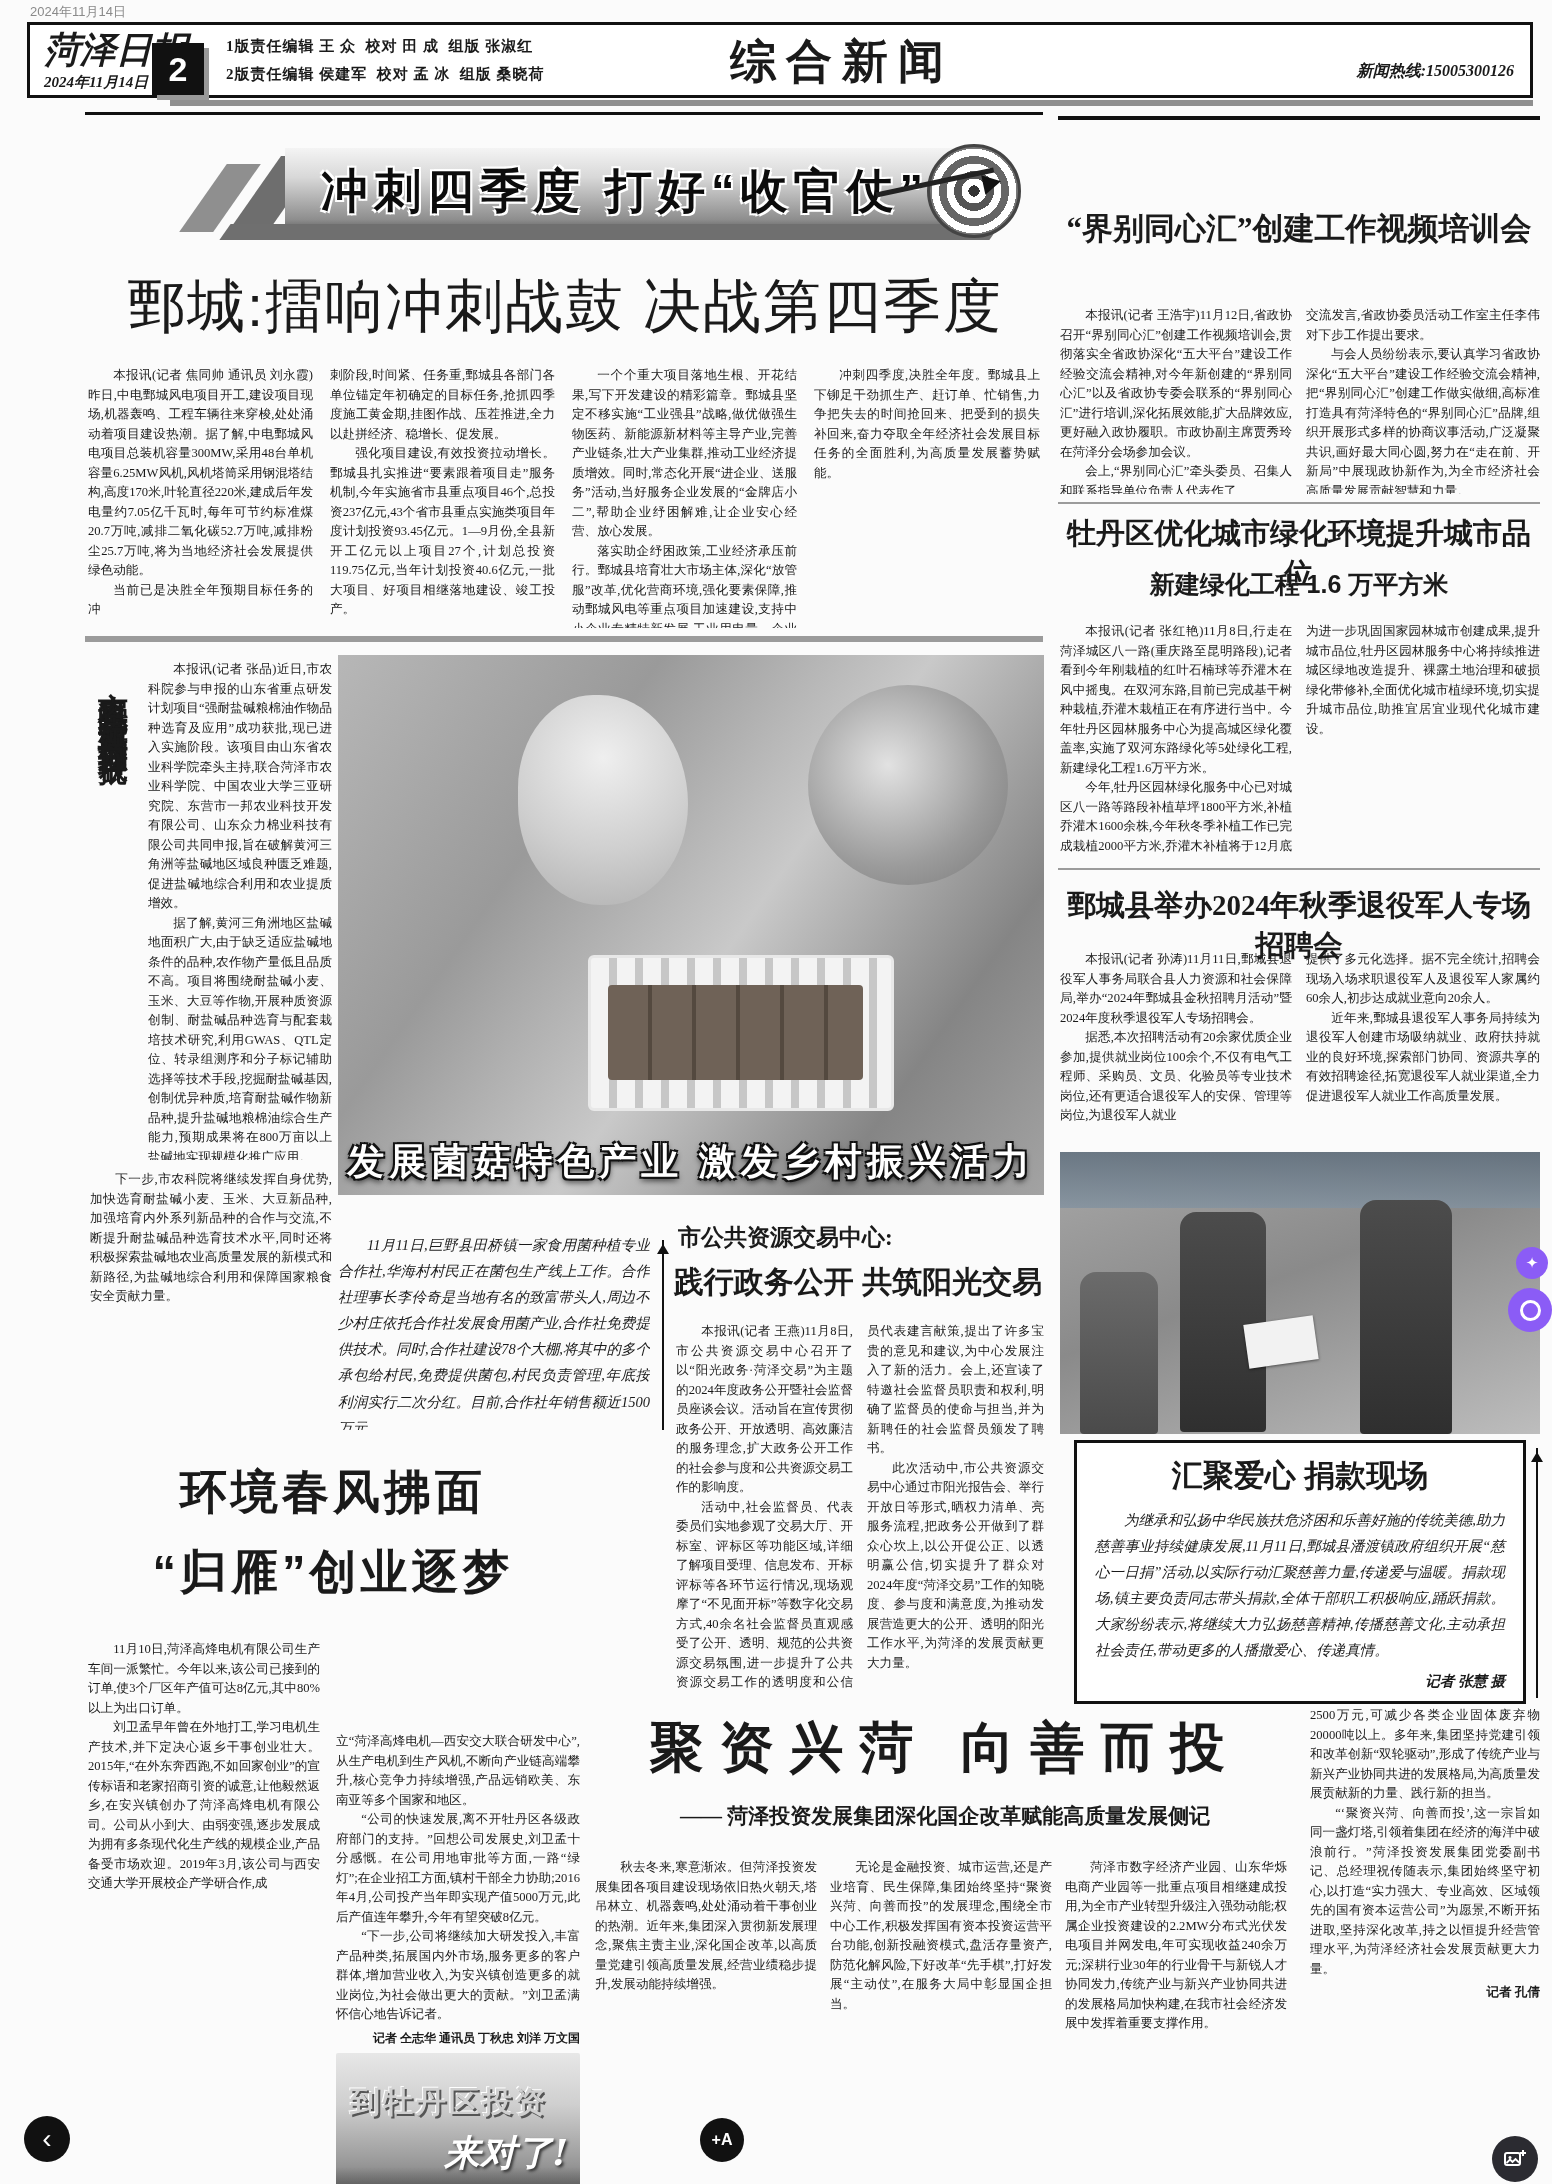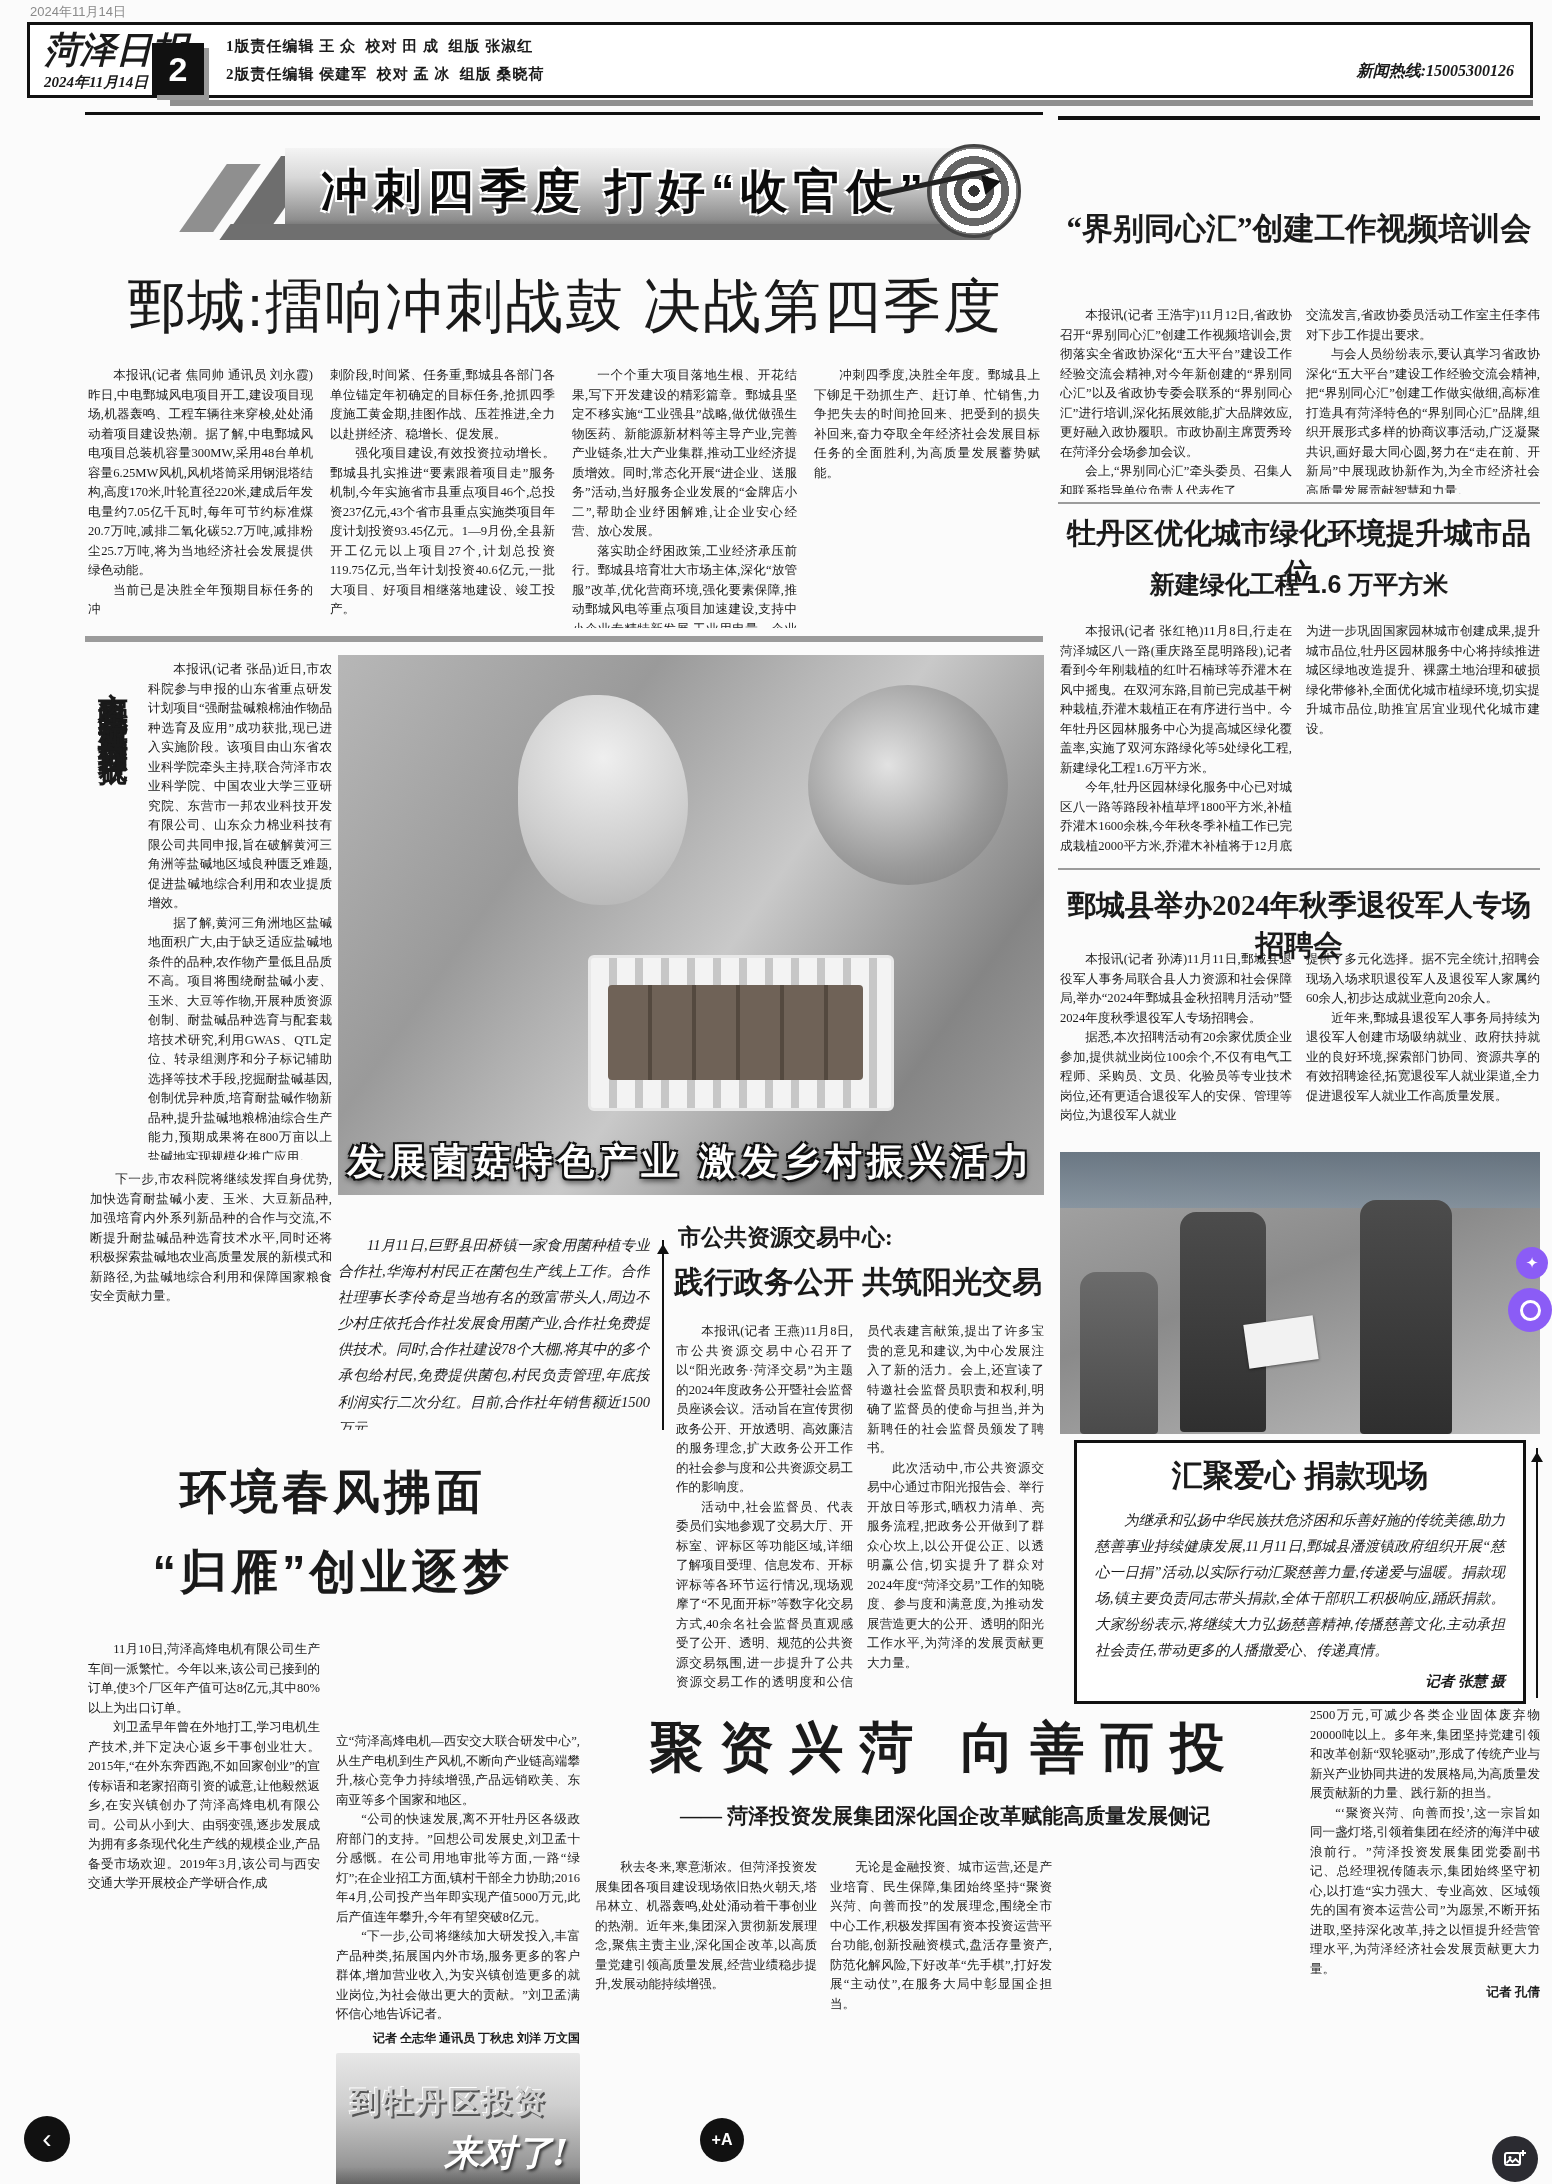--- a/index.html
+++ b/index.html
@@ -70,20 +70,21 @@
 
 <div id="page">
 
   <div class="abs topdate" style="left:30px;top:3px;">2024年11月14日</div>
 
   <div class="abs hdr-box" style="left:27px;top:22px;width:1506px;height:76px;">
     <div class="abs masthead" style="left:14px;top:6px;">菏泽日报</div>
     <div class="abs hdr-date" style="left:14px;top:44px;">2024年11月14日</div>
     <div class="abs pagebox" style="left:122px;top:18px;width:52px;height:52px;">2</div>
     <div class="abs credits" style="left:196px;top:8px;"><span>1版责任编辑 王 众  校对 田 成  组版 张淑红</span><br><span>2版责任编辑 侯建军  校对 孟 冰  组版 桑晓荷</span></div>
+    <div class="abs section-title" style="left:700px;top:6px;">综合新闻</div>
     <div class="abs hotline" style="right:16px;top:36px;">新闻热线:15005300126</div>
   </div>
   <div class="abs hdr-shadow" style="left:170px;top:100px;width:1363px;height:6px;"></div>
 
   <div class="abs rule-black" style="left:85px;top:112px;width:958px;height:3px;"></div>
   <div class="abs" style="left:85px;top:122px;width:958px;height:128px;">
     <div class="abs stripe" style="left:118px;top:42px;width:34px;height:68px;background:#8f8f8f;"></div>
     <div class="abs stripe" style="left:168px;top:34px;width:40px;height:80px;background:#6e6e6e;"></div>
     <div class="abs banner-band" style="left:200px;top:26px;width:700px;height:84px;"></div>
     <div class="abs banner-underbar" style="left:140px;top:102px;width:770px;height:16px;transform:skewX(-35deg);"></div>
@@ -168,20 +169,23 @@
     </div>
   </div>
 
   <div class="abs serif-title" style="left:600px;top:1712px;width:690px;font-size:54px;letter-spacing:16px;font-family:'Liberation Sans',sans-serif;font-weight:900;">聚资兴菏 向善而投</div>
   <div class="abs serif-title" style="left:600px;top:1802px;width:690px;font-size:21px;">—— 菏泽投资发展集团深化国企改革赋能高质量发展侧记</div>
   <div class="abs col" style="left:595px;top:1858px;width:222px;height:290px;">
     <p>秋去冬来,寒意渐浓。但菏泽投资发展集团各项目建设现场依旧热火朝天,塔吊林立、机器轰鸣,处处涌动着干事创业的热潮。近年来,集团深入贯彻新发展理念,聚焦主责主业,深化国企改革,以高质量党建引领高质量发展,经营业绩稳步提升,发展动能持续增强。</p>
   </div>
   <div class="abs col" style="left:830px;top:1858px;width:222px;height:290px;">
     <p>无论是金融投资、城市运营,还是产业培育、民生保障,集团始终坚持“聚资兴菏、向善而投”的发展理念,围绕全市中心工作,积极发挥国有资本投资运营平台功能,创新投融资模式,盘活存量资产,防范化解风险,下好改革“先手棋”,打好发展“主动仗”,在服务大局中彰显国企担当。</p>
+  </div>
+  <div class="abs col" style="left:1065px;top:1858px;width:222px;height:290px;">
+    <p>菏泽市数字经济产业园、山东华烁电商产业园等一批重点项目相继建成投用,为全市产业转型升级注入强劲动能;权属企业投资建设的2.2MW分布式光伏发电项目并网发电,年可实现收益240余万元;深耕行业30年的行业骨干与新锐人才协同发力,传统产业与新兴产业协同共进的发展格局加快构建,在我市社会经济发展中发挥着重要支撑作用。</p>
   </div>
   <div class="abs col" style="left:1310px;top:1706px;width:230px;height:420px;">
     <p style="text-indent:0;">2500万元,可减少各类企业固体废弃物20000吨以上。多年来,集团坚持党建引领和改革创新“双轮驱动”,形成了传统产业与新兴产业协同共进的发展格局,为高质量发展贡献新的力量、践行新的担当。</p>
     <p>“‘聚资兴菏、向善而投’,这一宗旨如同一盏灯塔,引领着集团在经济的海洋中破浪前行。”菏泽投资发展集团党委副书记、总经理祝传随表示,集团始终坚守初心,以打造“实力强大、专业高效、区域领先的国有资本运营公司”为愿景,不断开拓进取,坚持深化改革,持之以恒提升经营管理水平,为菏泽经济社会发展贡献更大力量。</p>
     <p class="byline">记者 孔倩</p>
   </div>
 
   <div class="abs rule-black" style="left:1058px;top:116px;width:482px;height:4px;"></div>
 
   <div class="abs serif-title" style="left:1058px;top:146px;width:482px;font-size:37px;line-height:1.45;">

